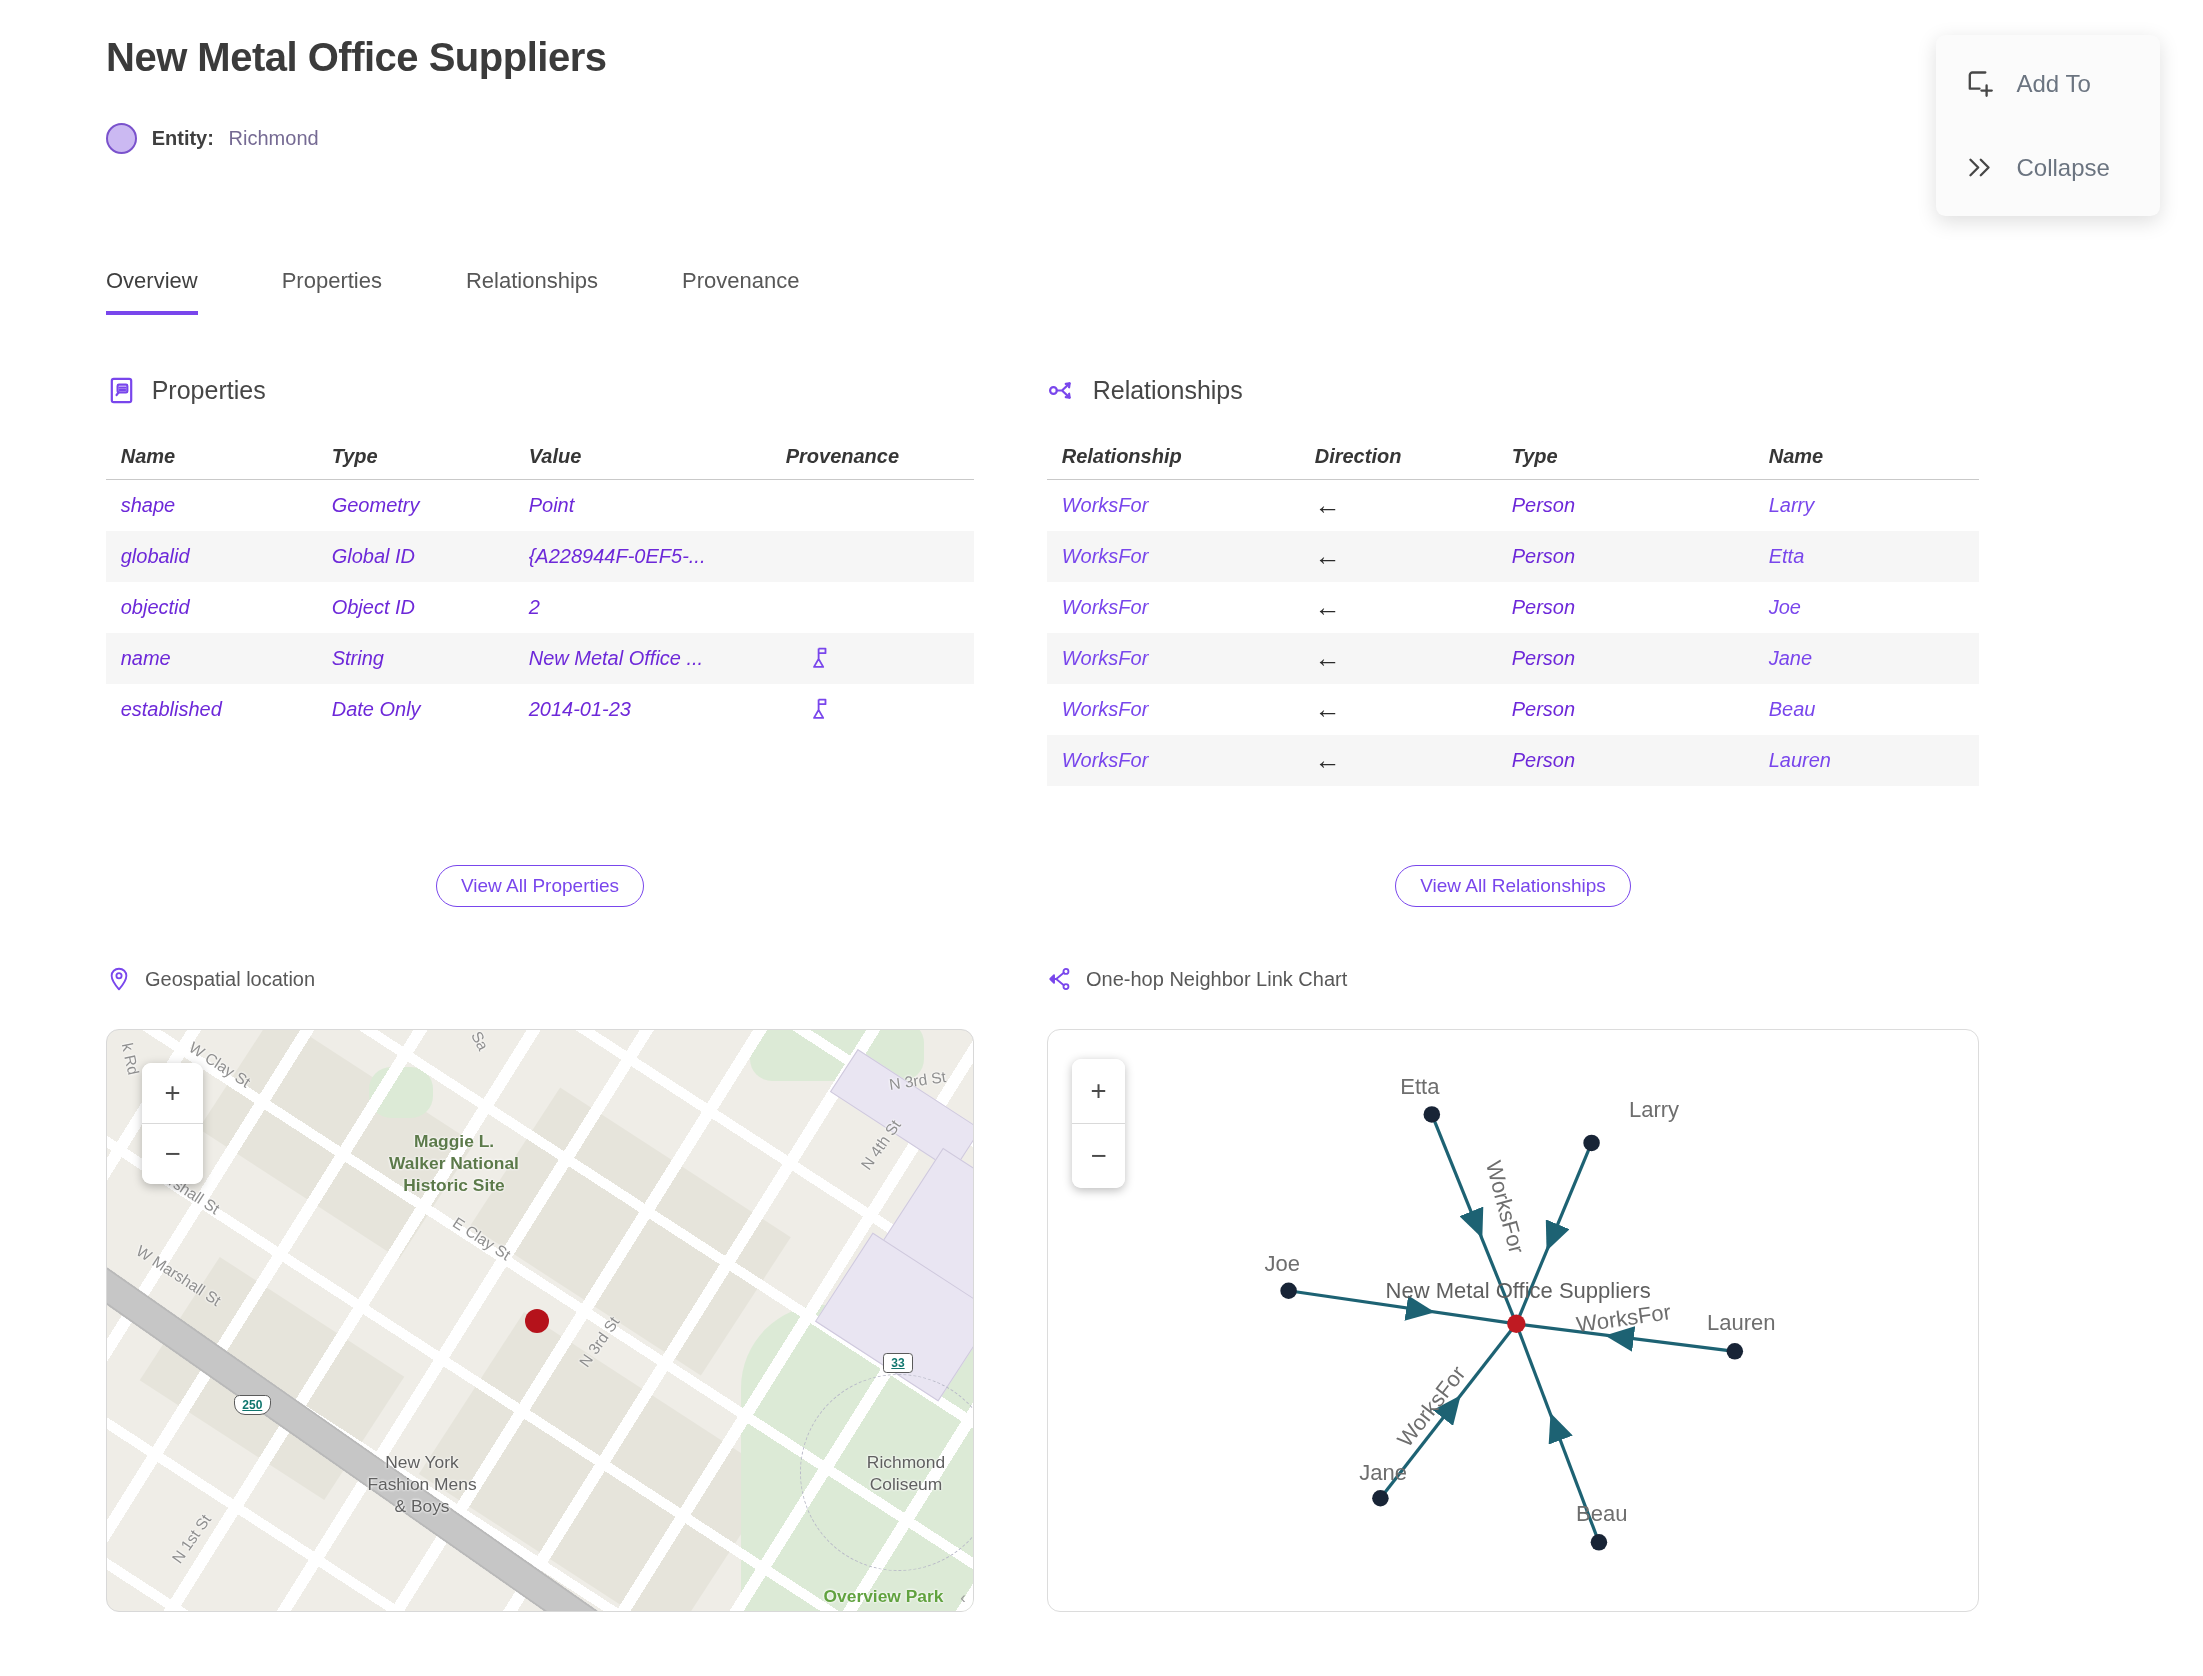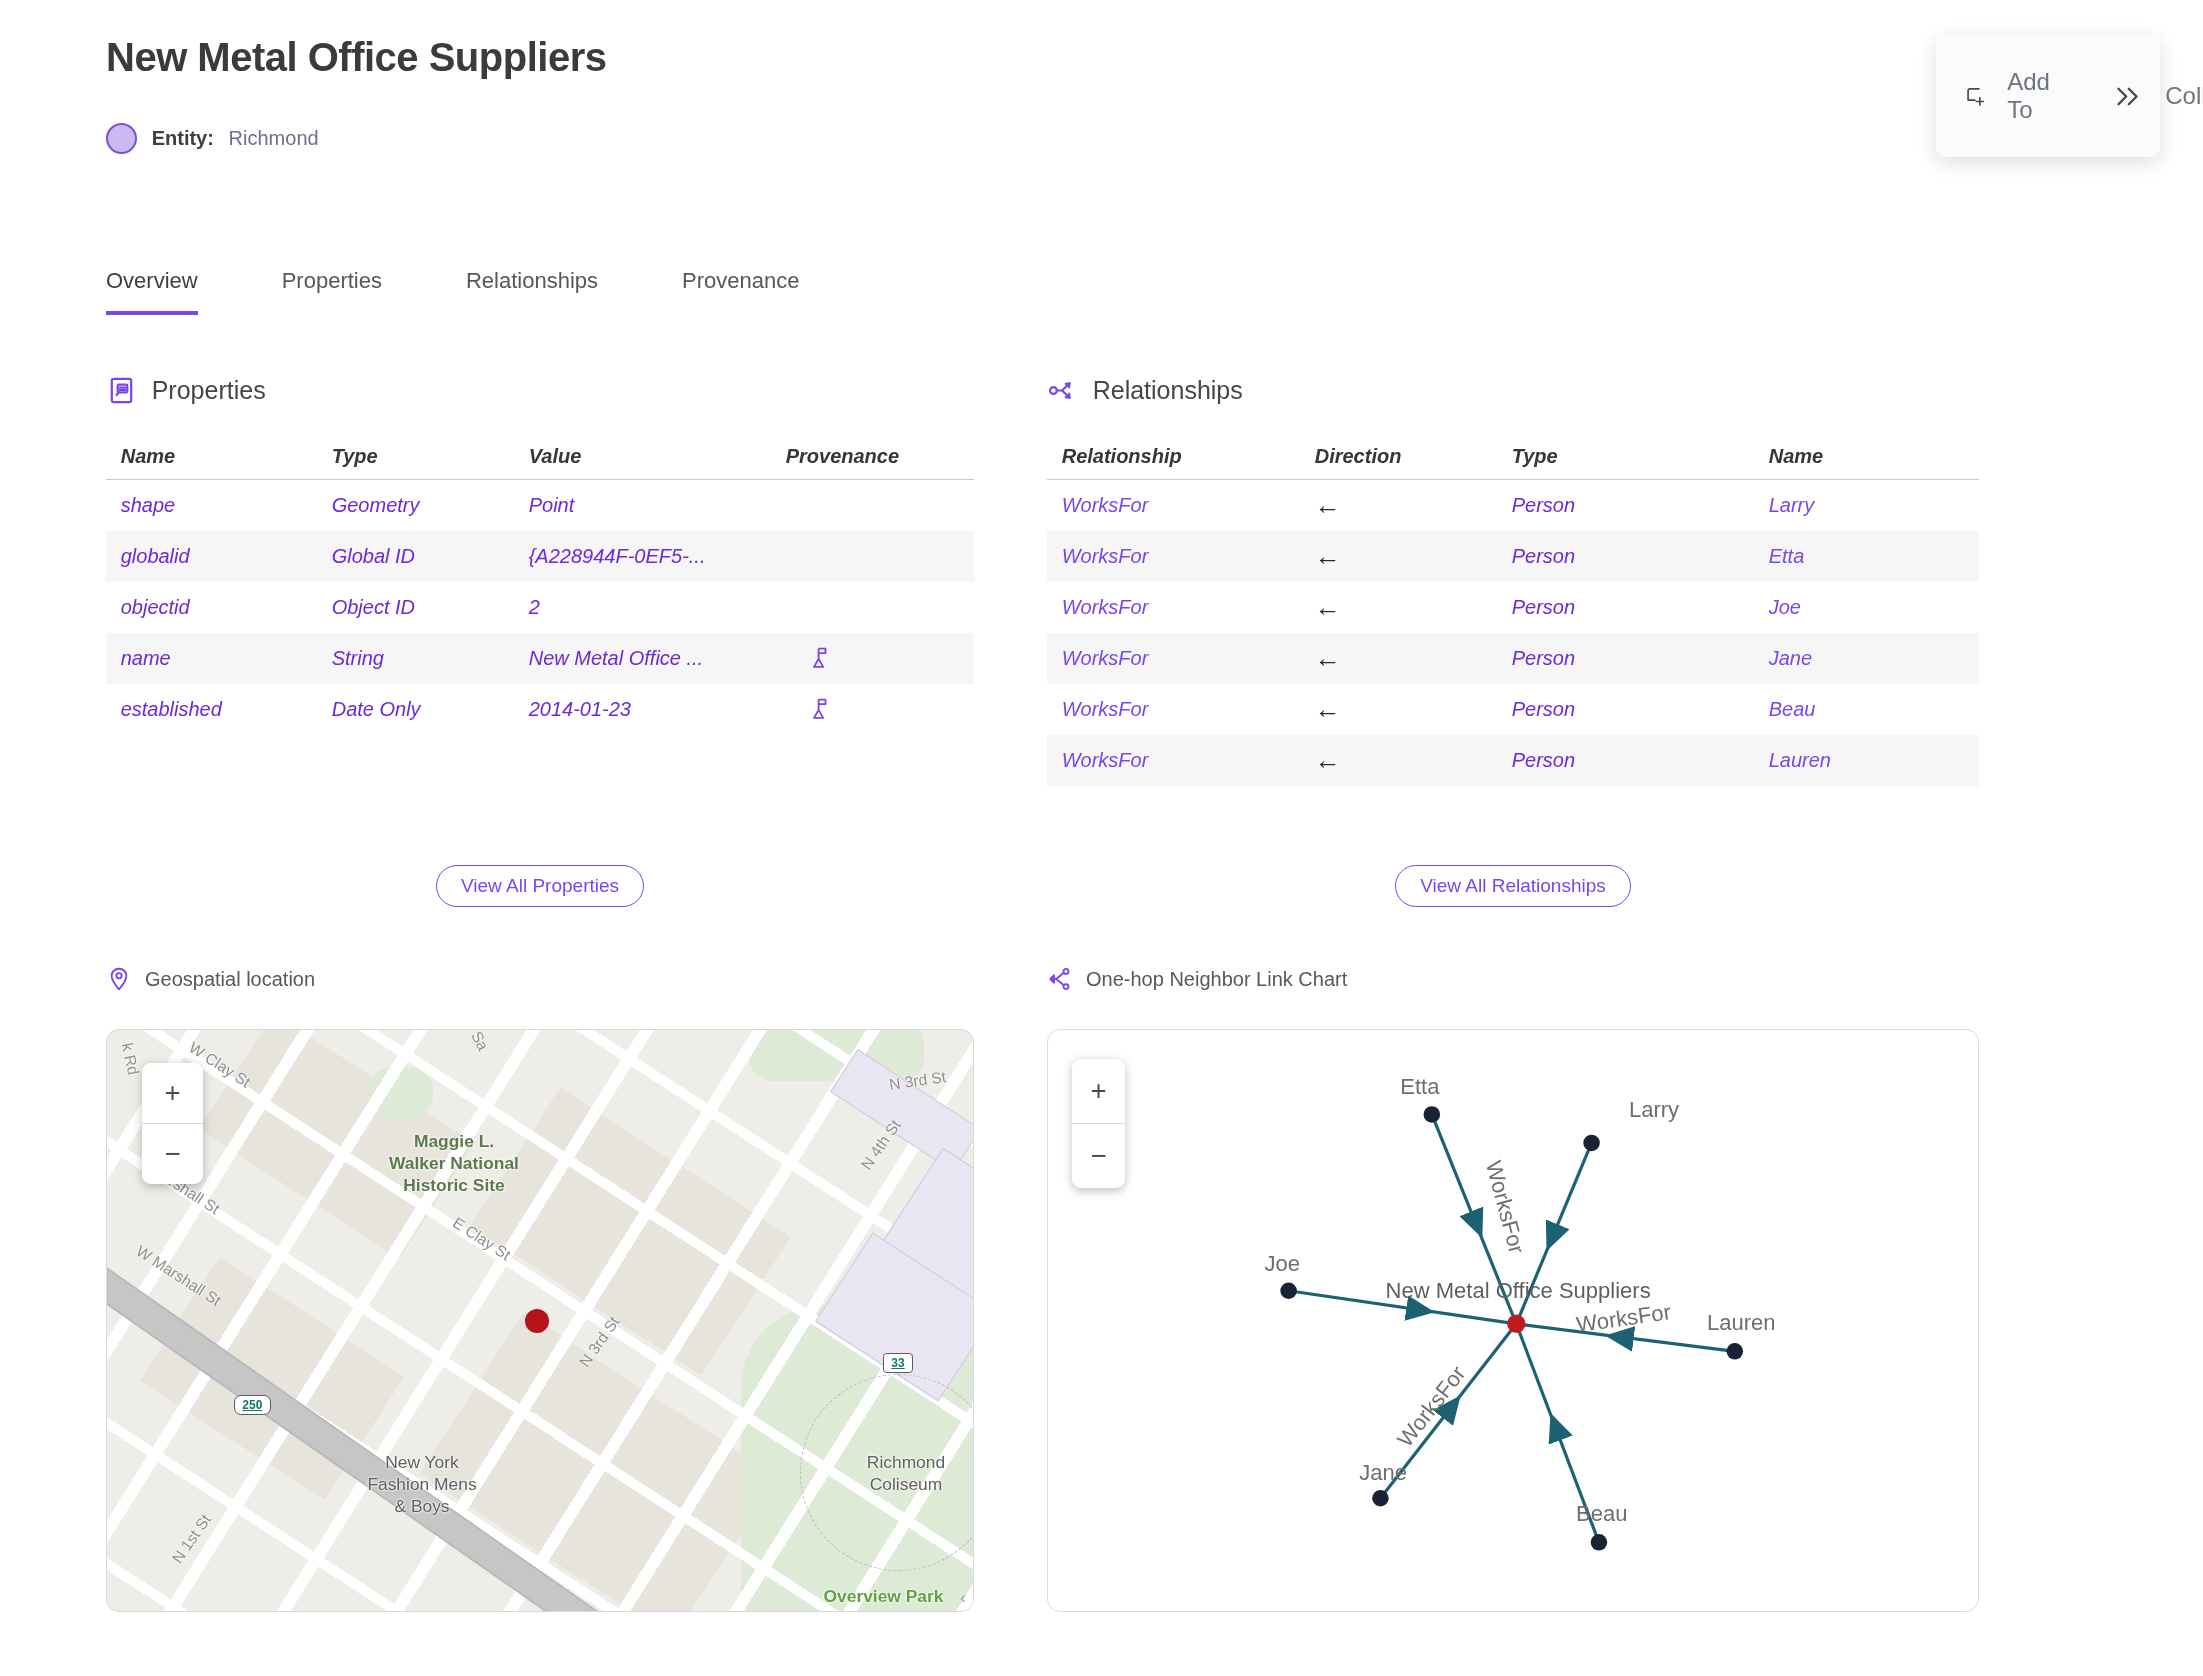--- a/index.html
+++ b/index.html
@@ -19,21 +19,21 @@
 
   
   #page-title{left:106px;top:35px;font-size:40px;font-weight:700;color:#3b3b3b;letter-spacing:-0.5px;}
   #entity-row{left:106px;top:123px;display:flex;align-items:center;gap:14.7px;font-size:20px;}
   .entity-dot{width:31px;height:31px;border-radius:50%;background:var(--entity-fill);border:2.8px solid var(--entity-stroke);}
   .entity-label{font-weight:700;color:#3f3f3f;}
   .entity-type{color:#756a93;}
 
   
   #actions-card{left:1936px;top:35px;width:224px;padding:33px 27.5px;background:#fbfbfb;
-    border-radius:9.2px;box-shadow:0 5.5px 20px rgba(0,0,0,.13);display:flex;flex-direction:row;gap:53px;}
+    border-radius:9.2px;box-shadow:0 5.5px 20px rgba(0,0,0,.13);display:flex;flex-direction:column;gap:53px;}
   .action-item{display:flex;align-items:center;gap:22px;font-size:24px;color:#6b7480;cursor:pointer;}
   .action-item svg{width:31px;height:31px;stroke:#474747;stroke-width:1.8;fill:none;stroke-linecap:round;stroke-linejoin:round;}
 
   
   #tabs{left:106px;top:268px;display:flex;gap:84px;font-size:22px;color:#575757;}
   .tab{padding-bottom:16.5px;cursor:pointer;}
   .tab.active{color:#3f3f3f;border-bottom:4.6px solid var(--accent-purple);}
 
   
   .section-head{display:flex;align-items:center;gap:14.7px;font-size:25px;color:#464646;}
@@ -317,21 +317,21 @@
   <div class="poi poi-green" style="left:262px;top:101px;width:170px;font-weight:700;">Maggie L.
 Walker National
 Historic Site</div>
   <div class="poi poi-gray" style="left:230px;top:422px;width:170px;">New York
 Fashion Mens
 &amp; Boys</div>
   <div class="poi poi-gray" style="left:730px;top:422px;width:138px;">Richmond
 Coliseum</div>
   <div class="poi" style="left:703px;top:556px;width:147px;color:#61a23f;font-weight:700;">Overview Park</div>
 
-  <div class="shield shield-us" style="left:127px;top:365px;border-radius:7px;">250</div>
+  <div class="shield shield-us" style="left:127px;top:365px;">250</div>
   <div class="shield shield-sq" style="left:776px;top:323px;">33</div>
 
   <div class="red-dot" style="left:418px;top:279px;"></div>
 
   <div class="attr-caret">‹</div>
 
   <div class="zoom-card" style="left:35px;top:33px;width:61px;height:121px;">
     <button class="zoom-btn">+</button>
     <button class="zoom-btn">−</button>
   </div>

